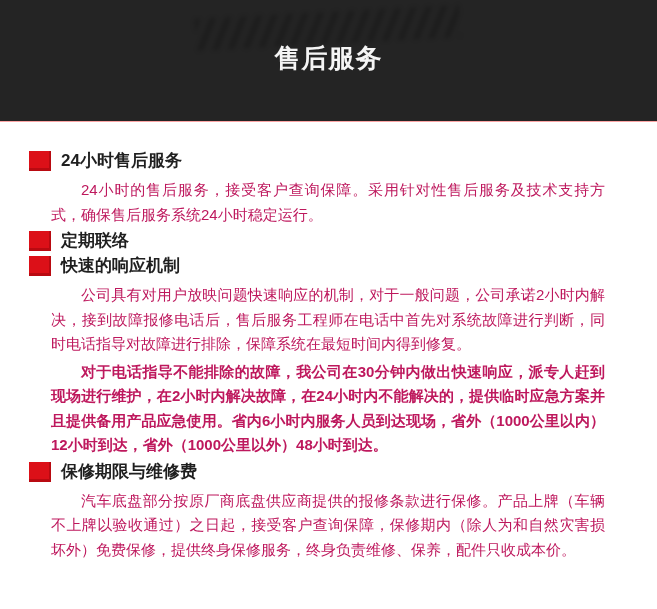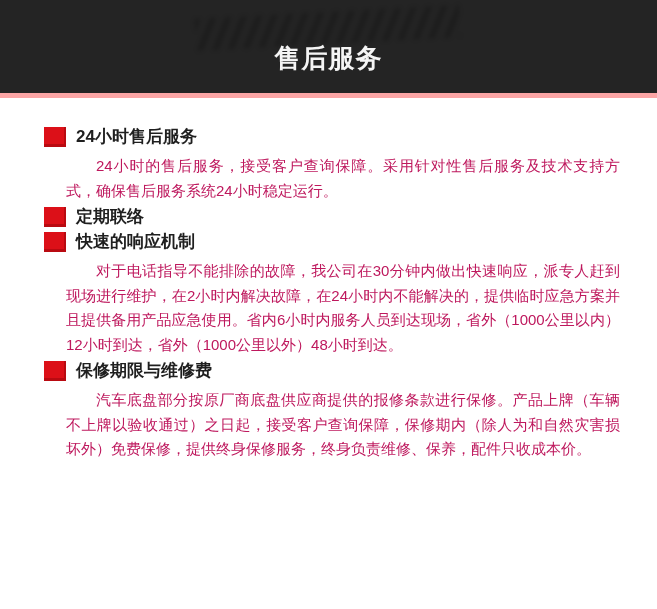--- a/index.html
+++ b/index.html
@@ -11,23 +11,23 @@
     width: 657px;
     height: 609px;
     overflow: hidden;
     font-family: "Liberation Sans", "DejaVu Sans", sans-serif;
     position: relative;
   }
   
   .banner {
     position: relative;
     width: 657px;
-    height: 98px;
+    height: 122px;
     background: #242424;
-    border-bottom: 5px solid #fca5a5;
+    border-bottom: 1px solid #fca5a5;
     box-sizing: border-box;
     overflow: hidden;
   }
   .banner-title {
     margin: 0;
     padding-top: 43px;
     text-align: center;
     font-size: 26px;
     line-height: 30px;
     font-weight: bold;
@@ -47,21 +47,21 @@
       rgba(0,0,0,0.55) 0 6px,
       rgba(0,0,0,0) 6px 14px
     );
     opacity: 0.35;
     filter: blur(2px);
     transform: rotate(-3deg);
     z-index: 1;
   }
   
   .content {
-    padding: 0 37px 0 44px;
+    padding: 0 37px 0 29px;
   }
   .sec { margin-top: 3px; }
   .sec:first-child { margin-top: 28px; }
   .sec-head {
     display: flex;
     align-items: center;
   }
   .bullet {
     flex: 0 0 auto;
     width: 22px;
@@ -111,20 +111,21 @@
       <span class="bullet"></span>
       <h2 class="sec-title">定期联络</h2>
     </div>
   </section>
 
   <section class="sec">
     <div class="sec-head">
       <span class="bullet"></span>
       <h2 class="sec-title">快速的响应机制</h2>
     </div>
+    <p class="para">公司具有对用户放映问题快速响应的机制，对于一般问题，公司承诺2小时内解决，接到故障报修电话后，售后服务工程师在电话中首先对系统故障进行判断，同时电话指导对故障进行排除，保障系统在最短时间内得到修复。</p>
     <p class="para">对于电话指导不能排除的故障，我公司在30分钟内做出快速响应，派专人赶到现场进行维护，在2小时内解决故障，在24小时内不能解决的，提供临时应急方案并且提供备用产品应急使用。省内6小时内服务人员到达现场，省外（1000公里以内）12小时到达，省外（1000公里以外）48小时到达。</p>
   </section>
 
   <section class="sec">
     <div class="sec-head">
       <span class="bullet"></span>
       <h2 class="sec-title">保修期限与维修费</h2>
     </div>
     <p class="para">汽车底盘部分按原厂商底盘供应商提供的报修条款进行保修。产品上牌（车辆不上牌以验收通过）之日起，接受客户查询保障，保修期内（除人为和自然灾害损坏外）免费保修，提供终身保修服务，终身负责维修、保养，配件只收成本价。</p>
   </section>

